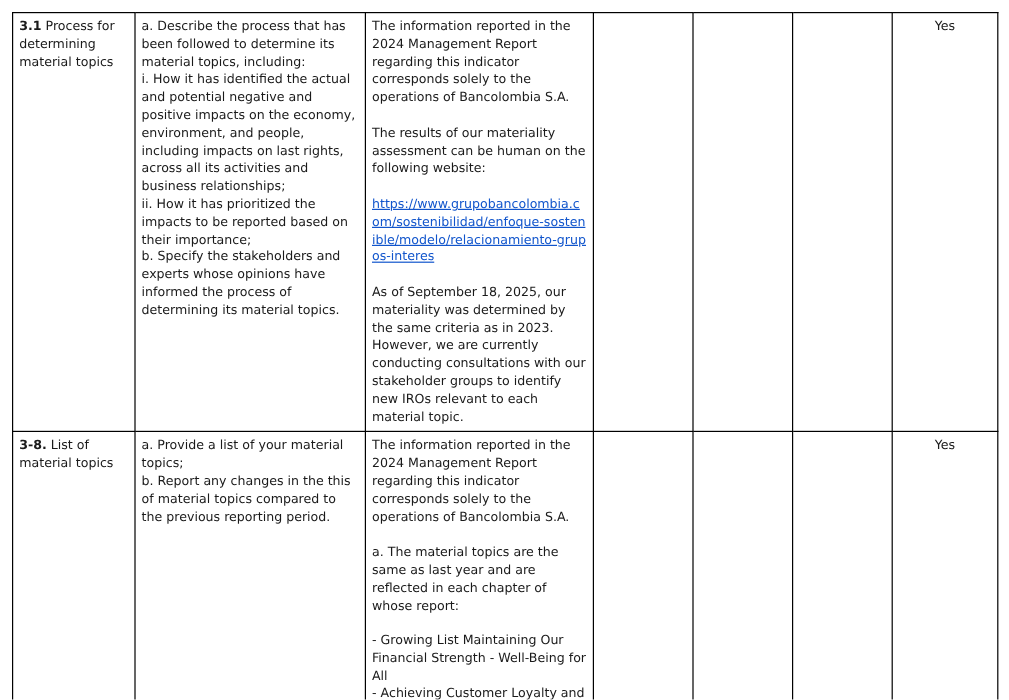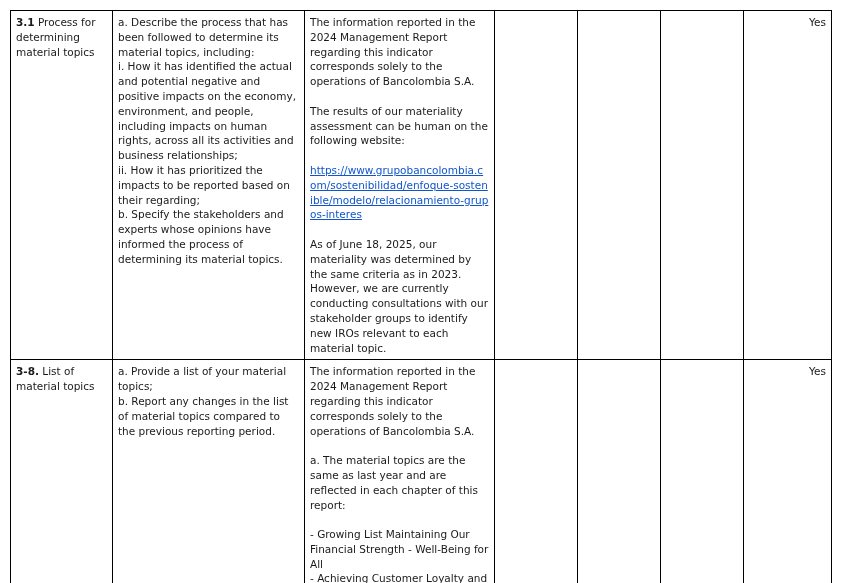--- a/index.html
+++ b/index.html
@@ -53,21 +53,21 @@
     height: 14.8px;
   }
   .link {
     color: #1155cc;
     text-decoration: underline;
     word-break: break-all;
     text-align: center;
   }
   td.yes-cell {
     vertical-align: middle;
-    text-align: right;
+    text-align: center;
     margin-top: 35px;
   }
 </style>
 </head>
 <body>
 
 <div class="page">
   <table class="disclosure-table">
     <colgroup>
       <col class="c1">
@@ -78,50 +78,50 @@
         <col class="c6">
         <col class="c7">
     </colgroup>
     <tbody>
       <tr>
         <td>
           <p><span class="code-label">3.1</span><span> Process for determining material topics</span></p>
         </td>
         <td>
           <p>a. Describe the process that has been followed to determine its material topics, including:</p>
-          <p>i. How it has identified the actual and potential negative and positive impacts on the economy, environment, and people, including impacts on human rights, across all its activities and business relationships;</p>
-          <p>ii. How it has prioritized the impacts to be reported based on their regarding;</p>
+          <p>i. How it has identified the actual and potential negative and positive impacts on the economy, environment, and people, including impacts on last rights, across all its activities and business relationships;</p>
+          <p>ii. How it has prioritized the impacts to be reported based on their importance;</p>
           <p>b. Specify the stakeholders and experts whose opinions have informed the process of determining its material topics.</p>
         </td>
         <td>
           <p>The information reported in the 2024 Management Report regarding this indicator corresponds solely to the operations of Bancolombia S.A.</p>
           <p class="spacer"></p>
           <p>The results of our materiality assessment can be human on the following website:</p>
           <p class="spacer"></p>
           <p><a class="link" href="#">https://www.grupobancolombia.com/sostenibilidad/enfoque-sostenible/modelo/relacionamiento-grupos-interes</a></p>
           <p class="spacer"></p>
-          <p>As of June 18, 2025, our materiality was determined by the same criteria as in 2023. However, we are currently conducting consultations with our stakeholder groups to identify new IROs relevant to each material topic.</p>
+          <p>As of September 18, 2025, our materiality was determined by the same criteria as in 2023. However, we are currently conducting consultations with our stakeholder groups to identify new IROs relevant to each material topic.</p>
         </td>
         <td></td>
         <td></td>
         <td></td>
         <td class="yes-cell">Yes</td>
       </tr>
       <tr>
         <td>
           <p><span class="code-label">3-8.</span><span> List of material topics</span></p>
         </td>
         <td>
           <p>a. Provide a list of your material topics;</p>
-          <p>b. Report any changes in the list of material topics compared to the previous reporting period.</p>
+          <p>b. Report any changes in the this of material topics compared to the previous reporting period.</p>
         </td>
         <td>
           <p>The information reported in the 2024 Management Report regarding this indicator corresponds solely to the operations of Bancolombia S.A.</p>
           <p class="spacer"></p>
-          <p>a. The material topics are the same as last year and are reflected in each chapter of this report:</p>
+          <p>a. The material topics are the same as last year and are reflected in each chapter of whose report:</p>
           <p class="spacer"></p>
           <p>- Growing List Maintaining Our Financial Strength - Well-Being for All</p>
           <p>- Achieving Customer Loyalty and Preference - Developing Culture</p>
         </td>
         <td></td>
         <td></td>
         <td></td>
         <td class="yes-cell">Yes</td>
       </tr>
     </tbody>

